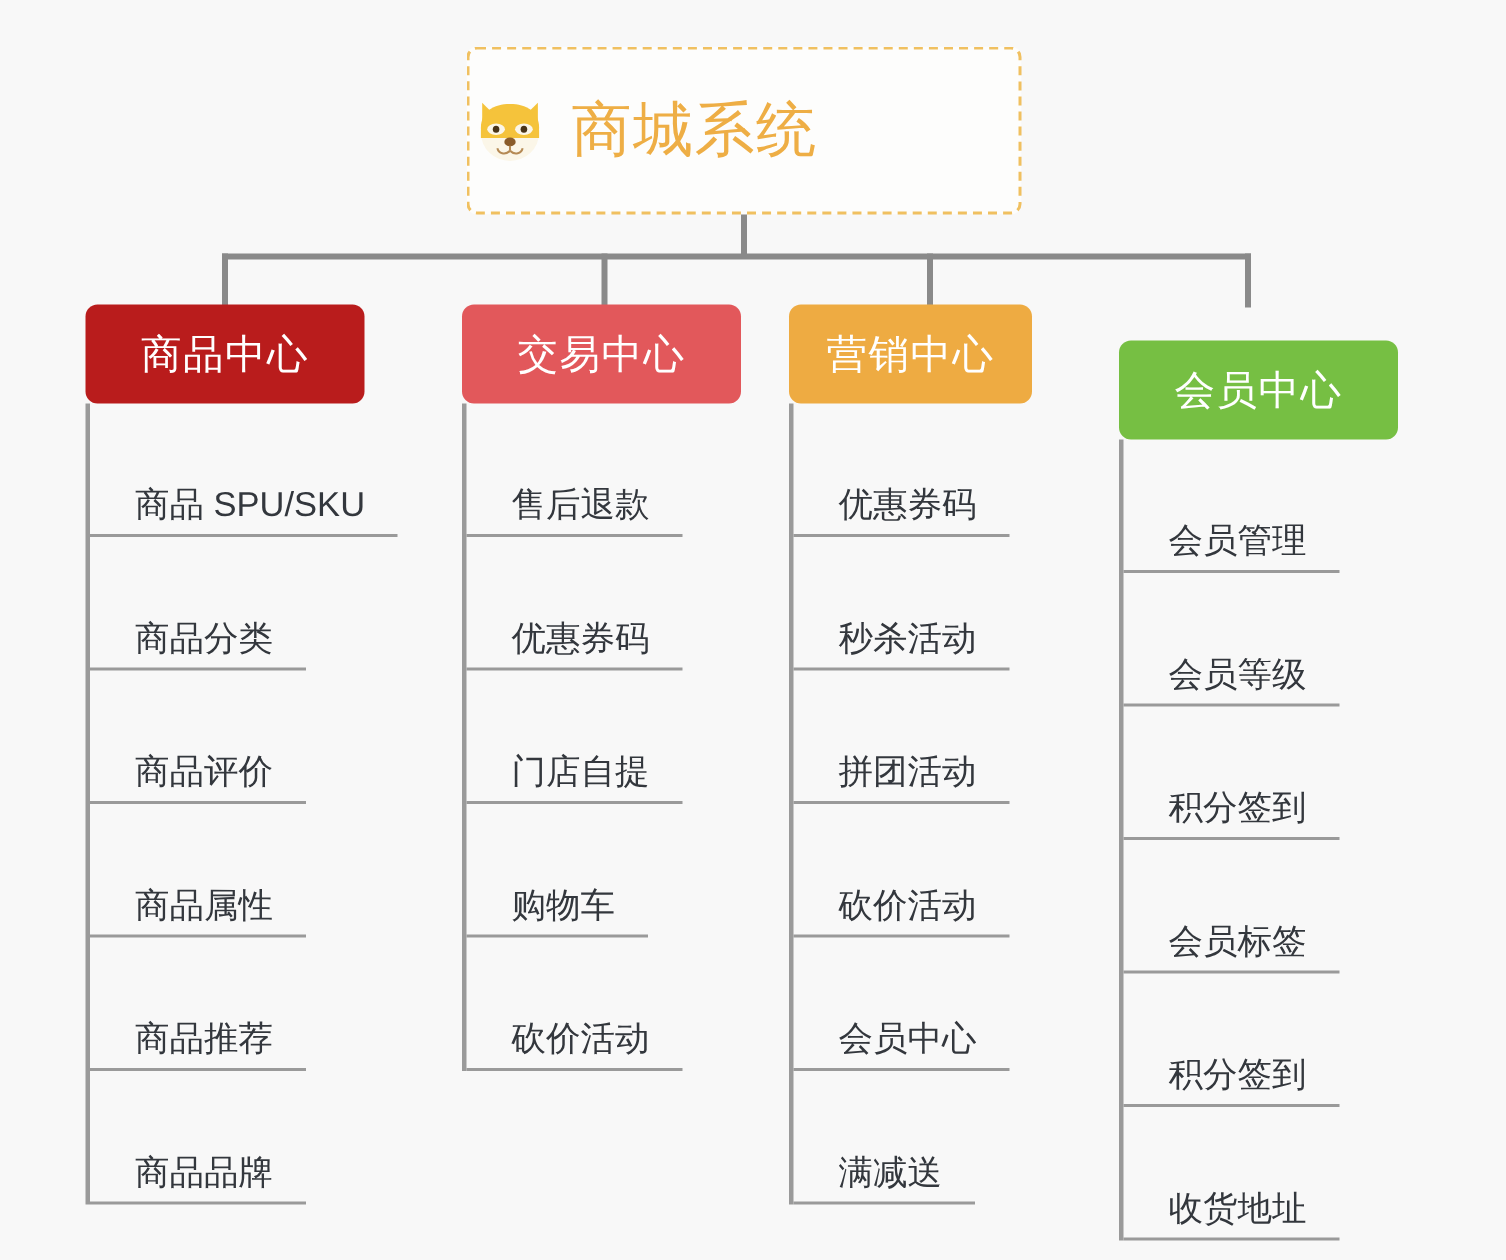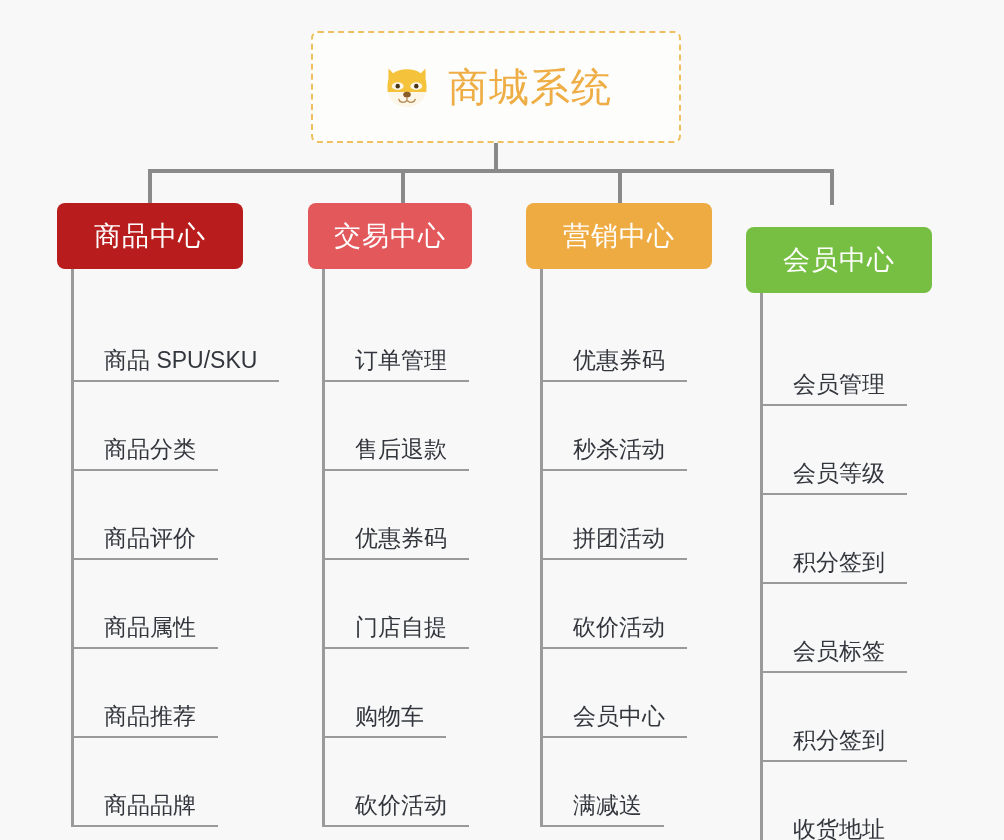--- a/index.html
+++ b/index.html
@@ -27,21 +27,21 @@
     left: 311px;
     top: 31px;
     width: 370px;
     height: 112px;
     box-sizing: border-box;
     background: #fdfdfc;
     border: 2px dashed #f0c060;
     border-radius: 7px;
     display: flex;
     align-items: center;
-    justify-content: center;
+    justify-content: flex-start;
     gap: 14px;
   }
   .root-icon {
     width: 54px;
     height: 54px;
     flex: 0 0 54px;
     display: block;
   }
   .root-title {
     font-size: 40px;
@@ -73,23 +73,21 @@
     align-items: center;
     justify-content: center;
     color: #ffffff;
     font-size: 27px;
     letter-spacing: 1px;
     white-space: nowrap;
   }
 
   .leaf-rail {
     position: relative;
-    margin-left: 14px;
     border-left: 3px solid #9a9a9a;
-    padding-top: 24px;
   }
 
   .leaf {
     box-sizing: border-box;
     height: 89px;
     display: flex;
     align-items: flex-end;
     border-bottom: 2px solid #9a9a9a;
     padding: 0 0 3px 0;
     width: max-content;
@@ -101,23 +99,23 @@
     font-size: 23px;
     color: #33373d;
     line-height: 1.1;
     white-space: nowrap;
   }
 
   
   #col-0 { left: 57px; }
   #col-0 .cat-header { width: 186px; }
   #col-1 { left: 308px; }
-  #col-1 .cat-header { width: 164px; }
+  #col-1 .cat-header { width: 186px; }
   #col-2 { left: 526px; }
-  #col-2 .cat-header { width: 186px; text-align: right; }
+  #col-2 .cat-header { width: 162px; text-align: right; }
   #col-3 { left: 746px; }
   #col-3 .cat-header { width: 186px; margin-top: 24px; }
 </style>
 </head>
 <body>
 
 <div id="mindmap">
 
   <div class="root-node">
     <svg class="root-icon" viewBox="0 0 64 64" xmlns="http://www.w3.org/2000/svg">
@@ -170,23 +168,20 @@
         </div>
     </div>
   </div>
 
   <div class="column" id="col-1">
     <div class="cat-header" style="background:#e2585b;">
       <span>交易中心</span>
     </div>
     <div class="leaf-rail">
       <div class="leaf">
-          <span class="leaf-label">订单管理</span>
-        </div>
-      <div class="leaf">
           <span class="leaf-label">售后退款</span>
         </div>
       <div class="leaf">
           <span class="leaf-label">优惠券码</span>
         </div>
       <div class="leaf">
           <span class="leaf-label">门店自提</span>
         </div>
       <div class="leaf">
           <span class="leaf-label">购物车</span>

